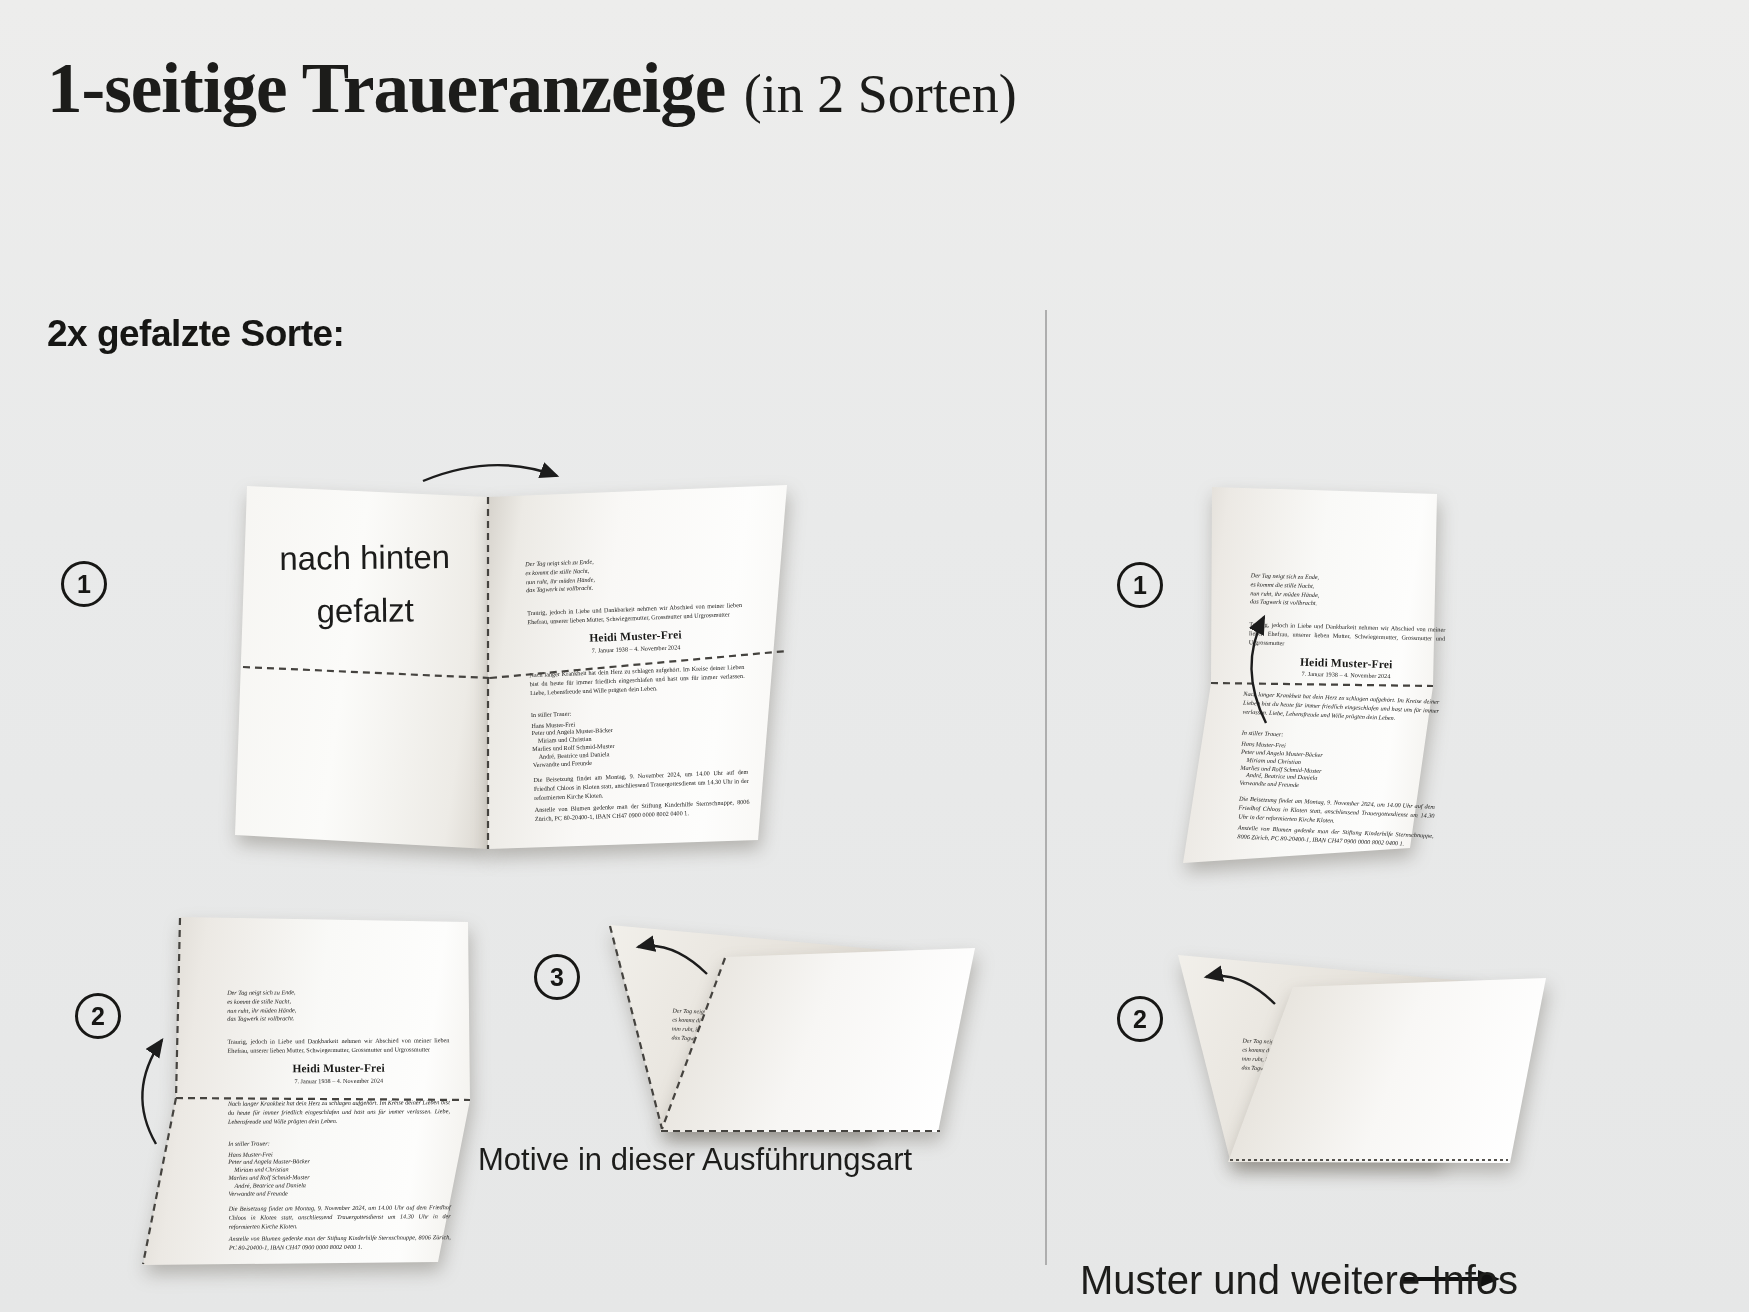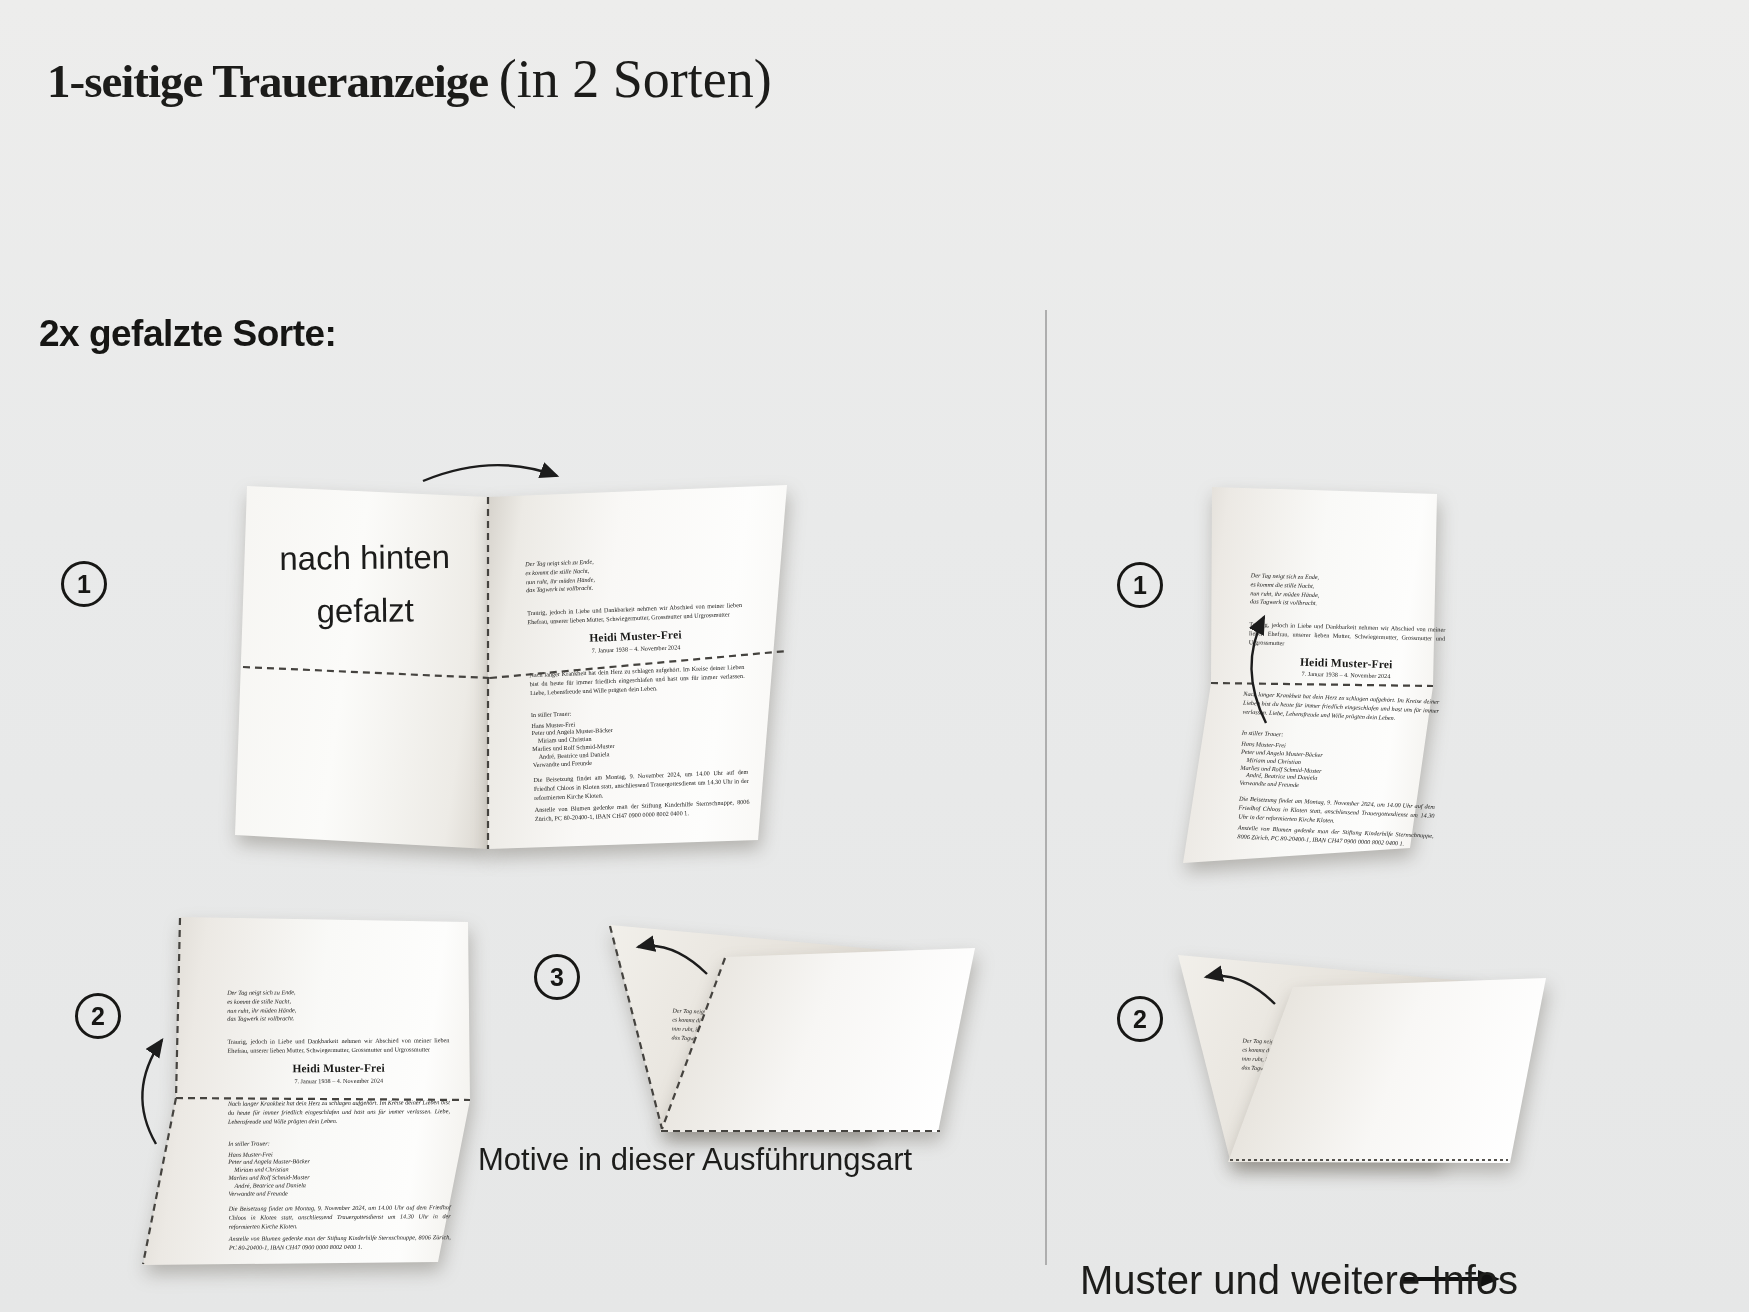--- a/index.html
+++ b/index.html
@@ -2,26 +2,26 @@
 <html><head>
 <meta charset="utf-8">
 <style>
   html,body{margin:0;padding:0;background:#dcdcdc;}
   .page{position:relative;width:1749px;height:1312px;overflow:hidden;
         background:linear-gradient(to bottom,#ededec 0%,#e9eaea 40%,#e6e7e7 100%);
         font-family:"Liberation Sans",sans-serif;color:#1d1d1b;}
 
   
   .title{position:absolute;left:47px;top:48px;white-space:nowrap;}
-  .title .main{font-family:"Liberation Serif",serif;font-weight:700;font-size:47px;letter-spacing:-1px;color:#1c1c1a;}
-  .title .suffix{font-family:"Liberation Serif",serif;font-weight:400;font-size:54px;margin-left:6px;color:#1c1c1a;}
+  .title .main{font-family:"Liberation Serif",serif;font-weight:700;font-size:71px;letter-spacing:-1px;color:#1c1c1a;}
+  .title .suffix{font-family:"Liberation Serif",serif;font-weight:400;font-size:54px;margin-left:14px;color:#1c1c1a;}
   .subtitle{position:absolute;left:47px;top:183px;font-size:33px;font-weight:400;color:#2d2d2b;}
 
   .col-head{position:absolute;top:313px;font-size:37px;font-weight:700;letter-spacing:-.5px;color:#161614;}
-  .col-head.left{left:39px;}
+  .col-head.left{left:47px;}
   .col-head.right{left:1095px;}
   .divider{position:absolute;left:1045px;top:310px;width:2px;height:955px;background:#aeaeae;}
 
   
   .badge{position:absolute;width:40px;height:40px;border:3.5px solid #171715;border-radius:50%;
          display:flex;align-items:center;justify-content:center;
          font-size:25px;font-weight:700;color:#171715;z-index:7;}
 
   
   .sw{position:absolute;filter:drop-shadow(2px 9px 9px rgba(95,90,80,.38));}

